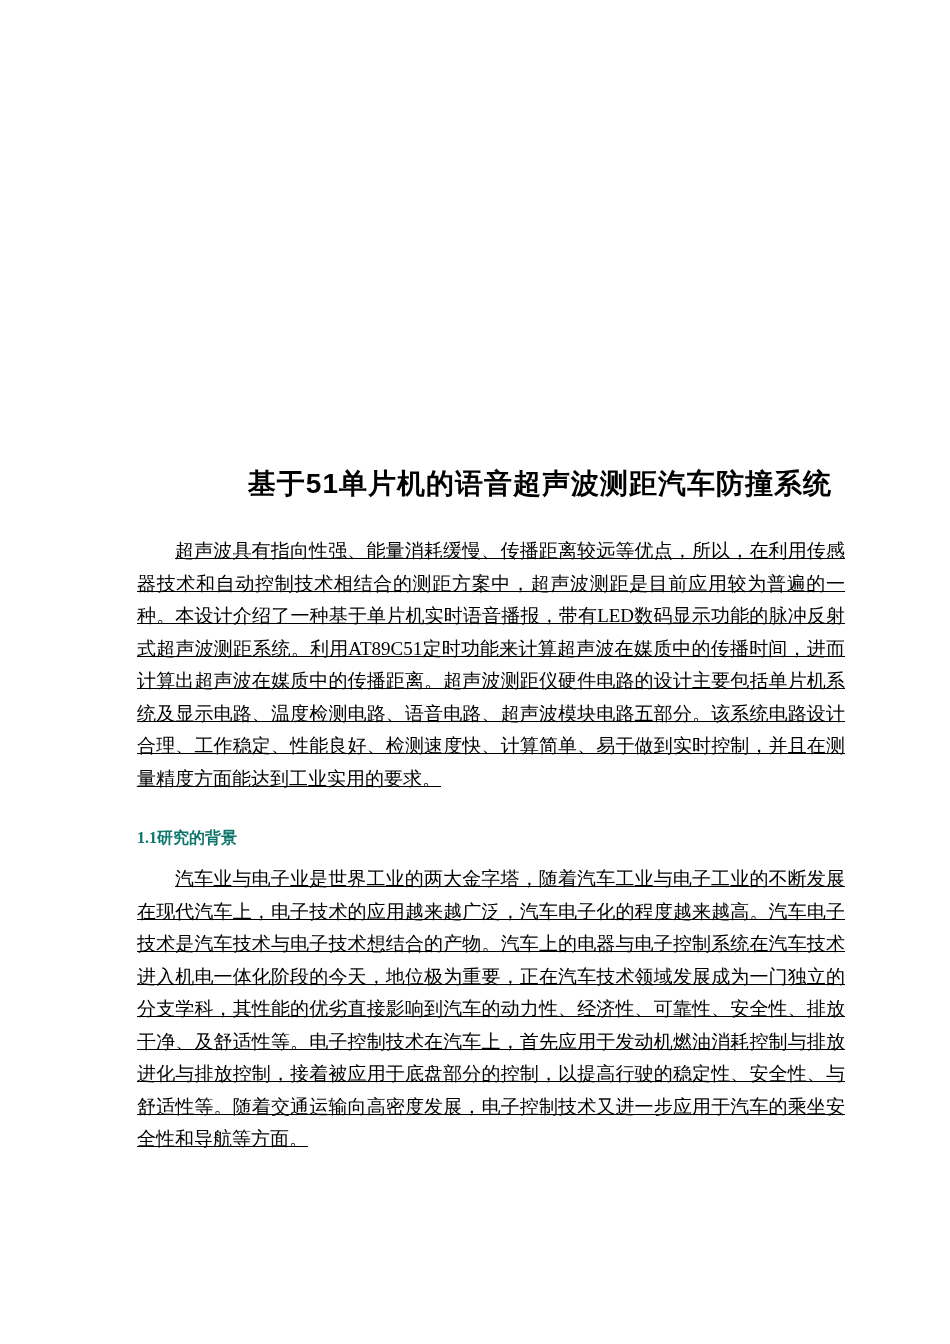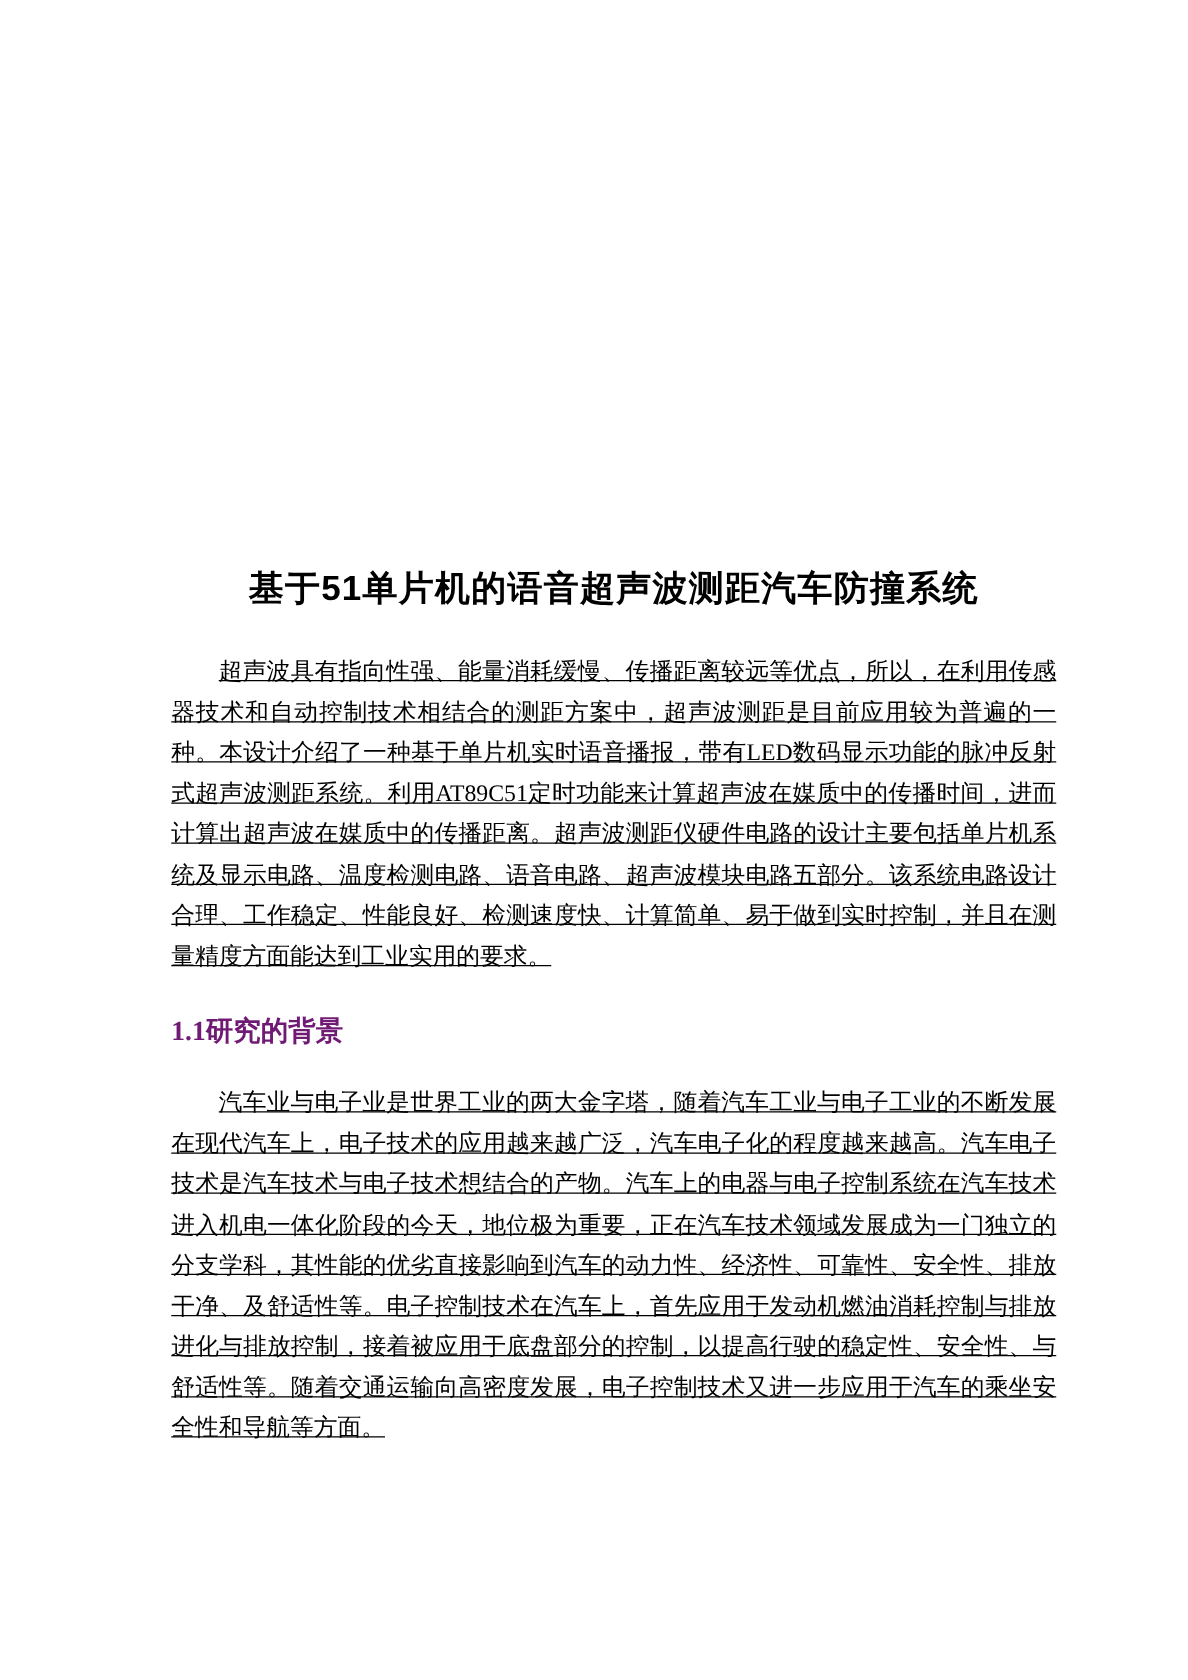--- a/index.html
+++ b/index.html
@@ -18,22 +18,22 @@
   }
   .content {
     position: absolute;
     left: 137px;
     top: 0;
     width: 708px;
     padding-top: 452px;
     box-sizing: content-box;
   }
   .doc-title {
-    margin: 0;
-    text-align: center;
+    margin: 13px;
+    text-align: right;
     font-family: "Liberation Sans", "DejaVu Sans", sans-serif;
     font-weight: bold;
     font-size: 28px;
     line-height: 38px;
     letter-spacing: 1px;
     color: #000000;
   }
   .para {
     margin: 0;
     font-size: 19px;
@@ -42,35 +42,35 @@
     text-indent: 2em;
     color: #000000;
     word-break: break-all;
     text-decoration: underline;
   }
   .abstract {
     margin-top: 32px;
   }
   .section-heading {
     margin: 28px 0 0 0;
-    font-size: 22px;
+    font-size: 16px;
     line-height: 30px;
     font-weight: bold;
-    color: #701a75;
+    color: #0f766e;
   }
   .section-heading .heading-number {
     font-family: "Liberation Serif", "DejaVu Serif", serif;
     font-weight: bold;
   }
   .section-heading .heading-text {
     font-family: "Liberation Sans", "DejaVu Sans", sans-serif;
     font-weight: bold;
   }
   .body-para {
-    margin-top: 27px;
+    margin-top: 10px;
   }
   .body-para + .body-para {
     margin-top: 0;
   }
 </style>
 </head>
 <body>
 
 <div class="page">
   <div class="content">

